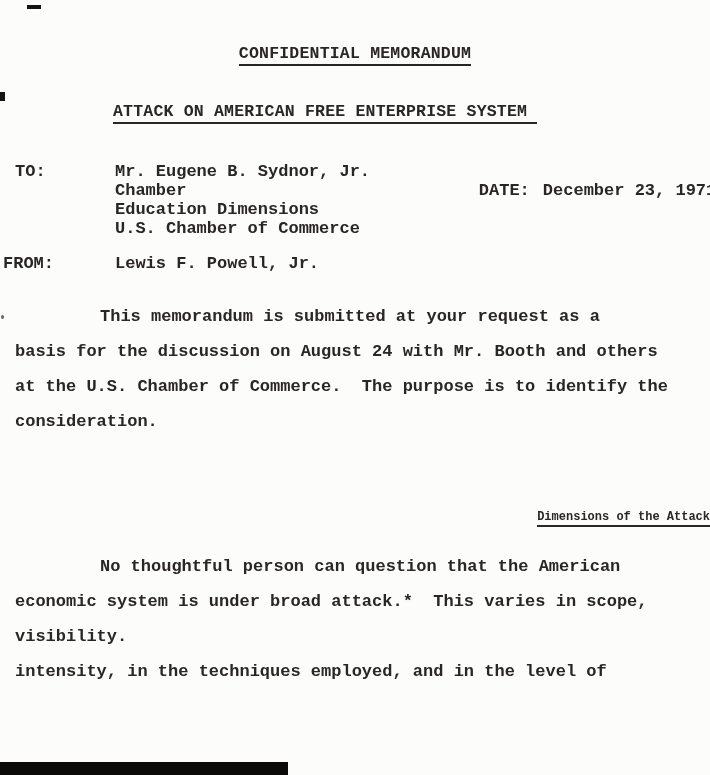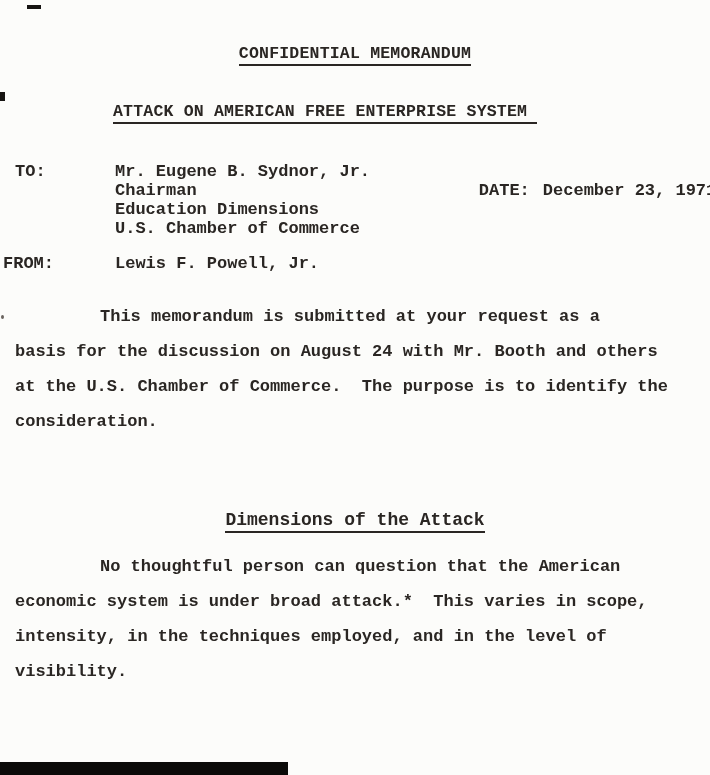--- a/index.html
+++ b/index.html
@@ -29,21 +29,21 @@
   .date-label { margin-right: 13px; }
 
   .from-label { position: absolute; top: 254px; left: 3px; }
   .from-value { position: absolute; top: 254px; left: 115px; }
 
   .para { position: absolute; left: 15px; width: 682px; }
   .para .line { line-height: 35px; }
   .indent { text-indent: 85px; }
 
   .para1 { top: 299px; }
-  .heading-row { position: absolute; top: 510px; left: 0; width: 100%; text-align: center; font-size: 18px; }
+  .heading-row { position: absolute; top: 510px; left: 0; width: 100%; text-align: right; font-size: 12px; }
   .para2 { top: 549px; }
   .para3 { top: 692px; }
 
   .mark { position: absolute; background: #161412; }
   .mark-top    { left: 27px; top: 5px;  width: 14px; height: 4px; }
   .mark-left-a { left: 0;   top: 92px;  width: 5px;  height: 9px; }
   .mark-left-b { left: 1px; top: 315px; width: 3px;  height: 4px; border-radius: 50%; background: #6a645e; }
   .bottom-bar  { position: absolute; left: 0; bottom: 0; width: 288px; height: 13px; background: #0b0a09; }
 </style>
 </head>
@@ -60,21 +60,21 @@
   </div>
 
   <div class="subtitle-row">
     <span class="u pad-r">ATTACK ON AMERICAN FREE ENTERPRISE SYSTEM</span>
   </div>
 
   <div class="to-label line">TO:</div>
 
   <div class="to-block">
     <div class="line">Mr. Eugene B. Sydnor, Jr.</div>
-    <div class="line">Chairman</div>
+    <div class="line">Chamber</div>
     <div class="line">Education Dimensions</div>
     <div class="line">U.S. Chamber of Commerce</div>
   </div>
 
   <div class="date-block line">
     <span class="date-label">DATE:</span><span>December 23, 1971</span>
   </div>
 
   <div class="from-label line">FROM:</div>
   <div class="from-value line">Lewis F. Powell, Jr.</div>
@@ -86,20 +86,20 @@
     <div class="line">consideration.</div>
   </div>
 
   <div class="heading-row">
     <span class="u">Dimensions of the Attack</span>
   </div>
 
   <div class="para para2">
     <div class="line indent">No thoughtful person can question that the American</div>
     <div class="line">economic system is under broad attack.*  This varies in scope,</div>
+    <div class="line">visibility.</div>
     <div class="line">intensity, in the techniques employed, and in the level of</div>
-    <div class="line">visibility.</div>
   </div>
 
 
   <div class="bottom-bar"></div>
 
 </div>
 
 </body></html>

